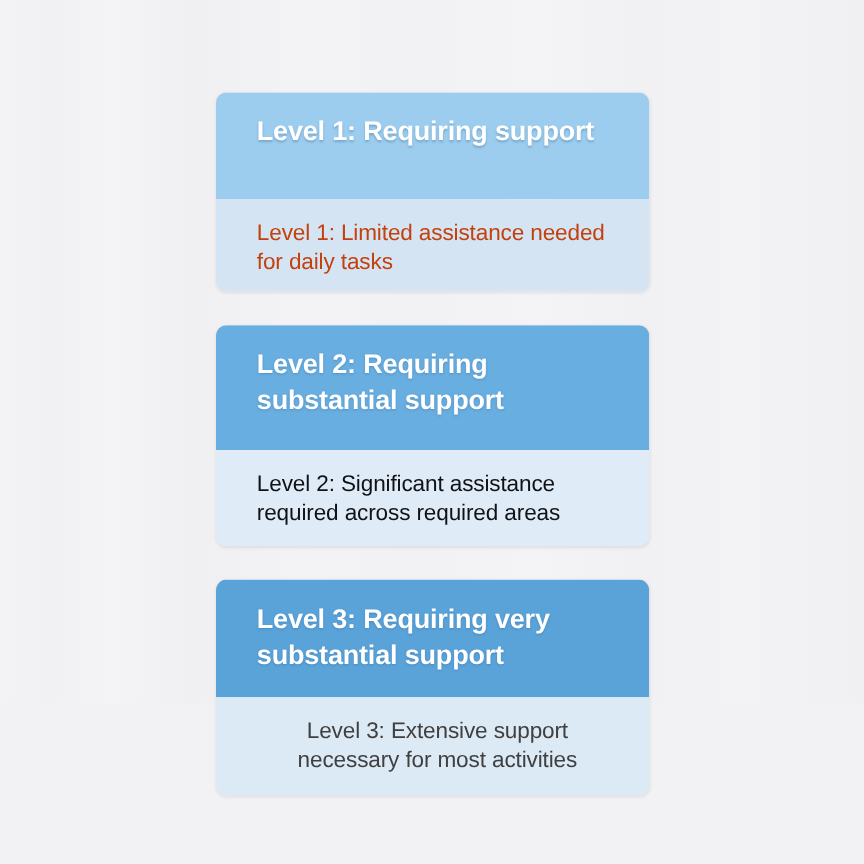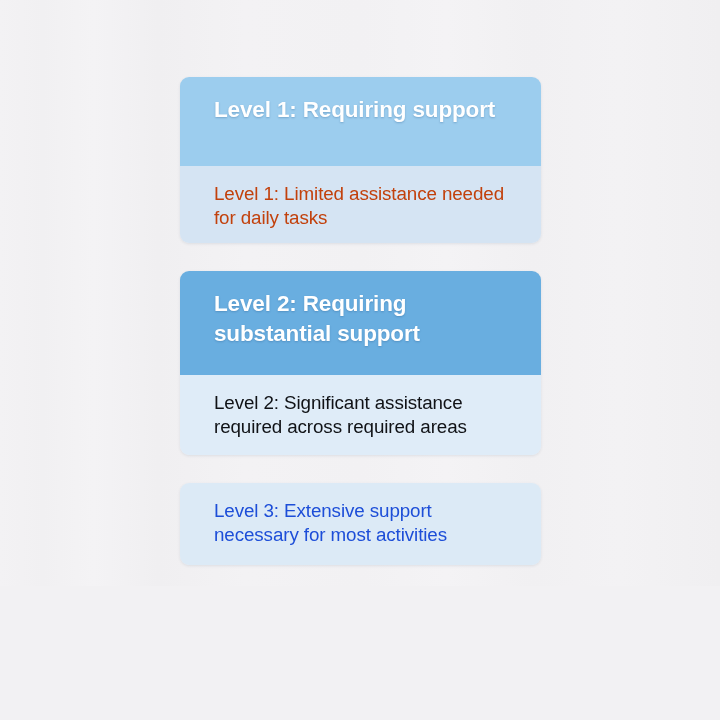--- a/index.html
+++ b/index.html
@@ -101,17 +101,18 @@
       <div class="card-header" style="background: rgb(156, 205, 238); color: rgb(255, 255, 255);">Level 1: Requiring support</div>
       <div class="card-body" style="background: rgb(213, 228, 243); color: #c2410c;">Level 1: Limited assistance needed for daily tasks</div>
     </div>
 
     <div class="card card-2">
       <div class="card-header" style="background: rgb(105, 174, 224); color: rgb(255, 255, 255);">Level 2: Requiring substantial support</div>
       <div class="card-body" style="background: rgb(223, 236, 248); color: rgb(16, 18, 22);">Level 2: Significant assistance required across required areas</div>
     </div>
 
     <div class="card card-3">
-      <div class="card-body" style="background: rgb(220, 234, 246); color: #1d4ed8;">Level 3: Extensive support necessary for most activities</div>
+      <div class="card-header" style="background: rgb(90, 163, 217); color: rgb(255, 255, 255);">Level 3: Requiring very substantial support</div>
+      <div class="card-body" style="background: rgb(220, 234, 246); color: #404040; text-align: center;">Level 3: Extensive support necessary for most activities</div>
     </div>
 
   </div>
 </div>
 
 </body></html>

